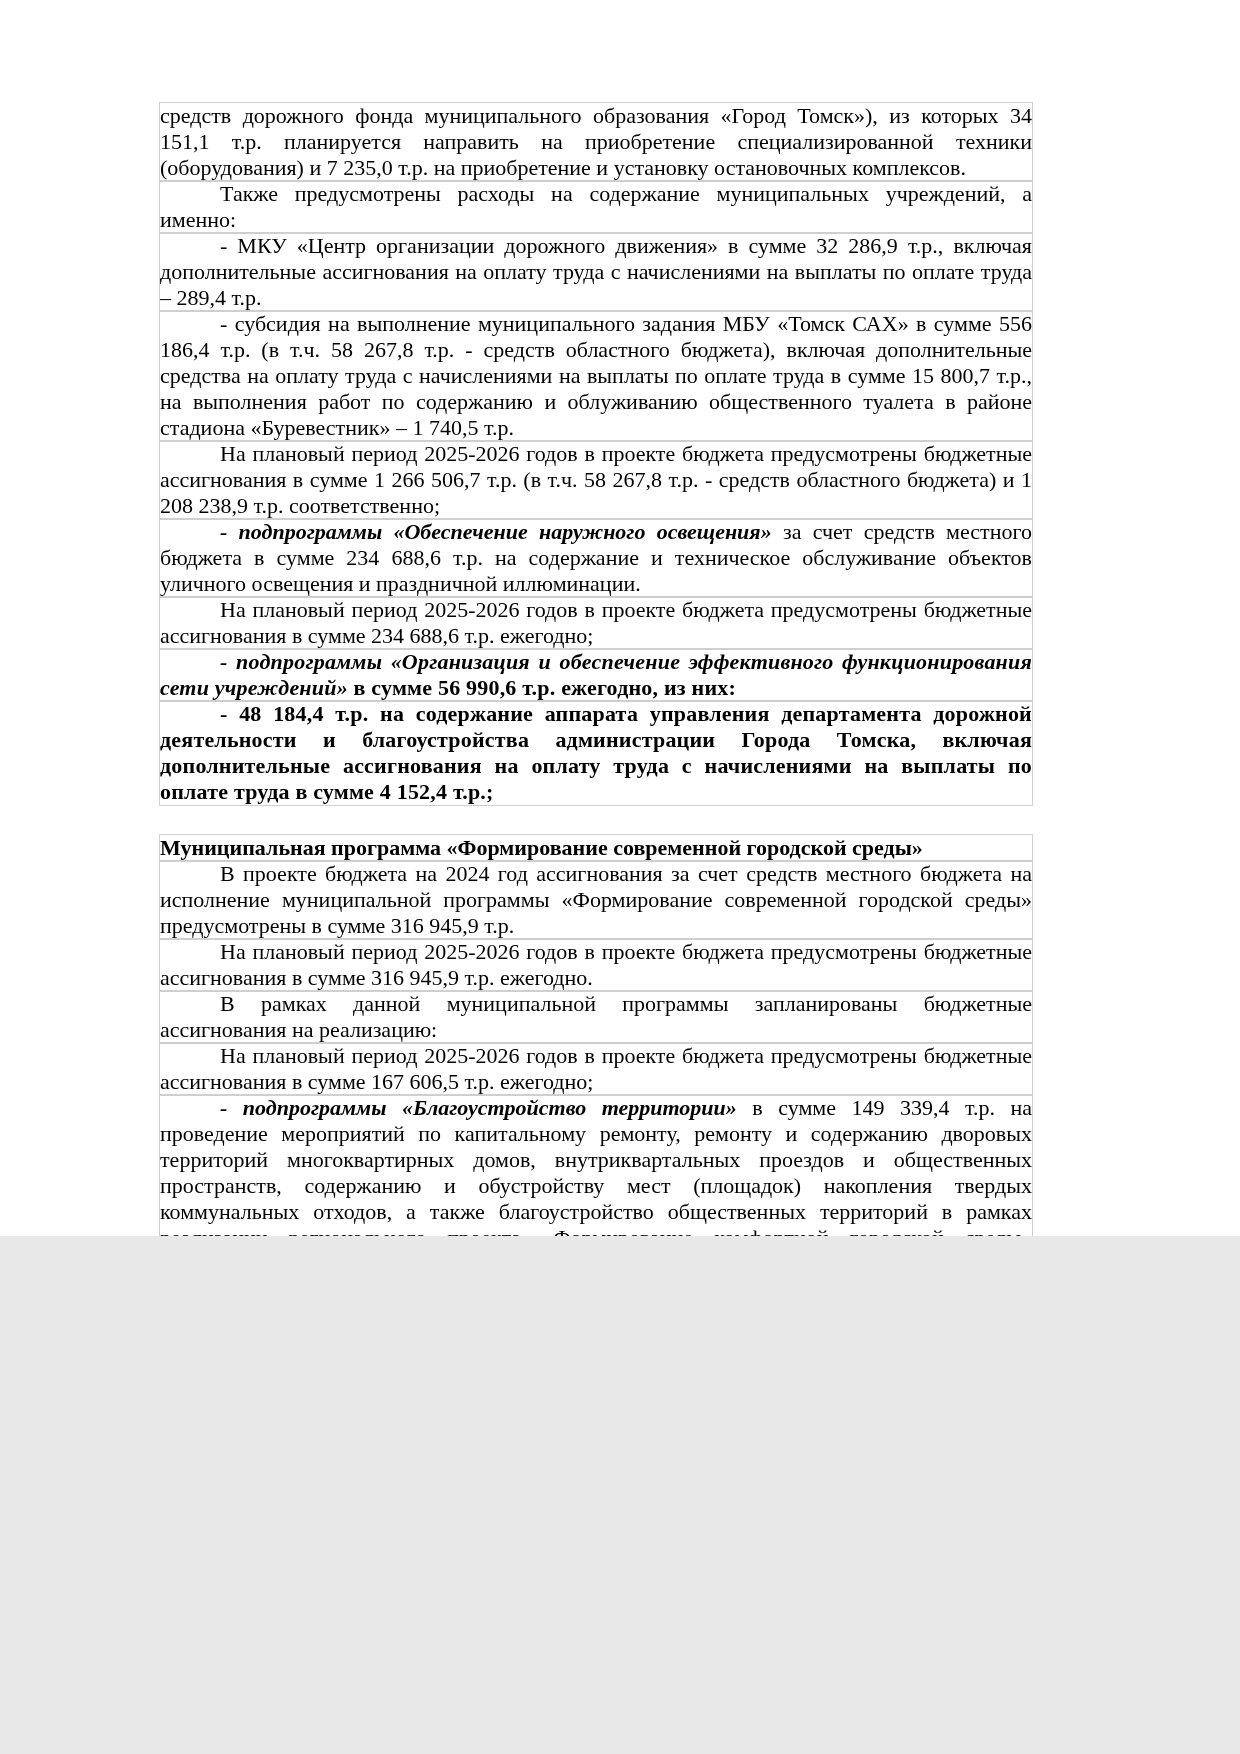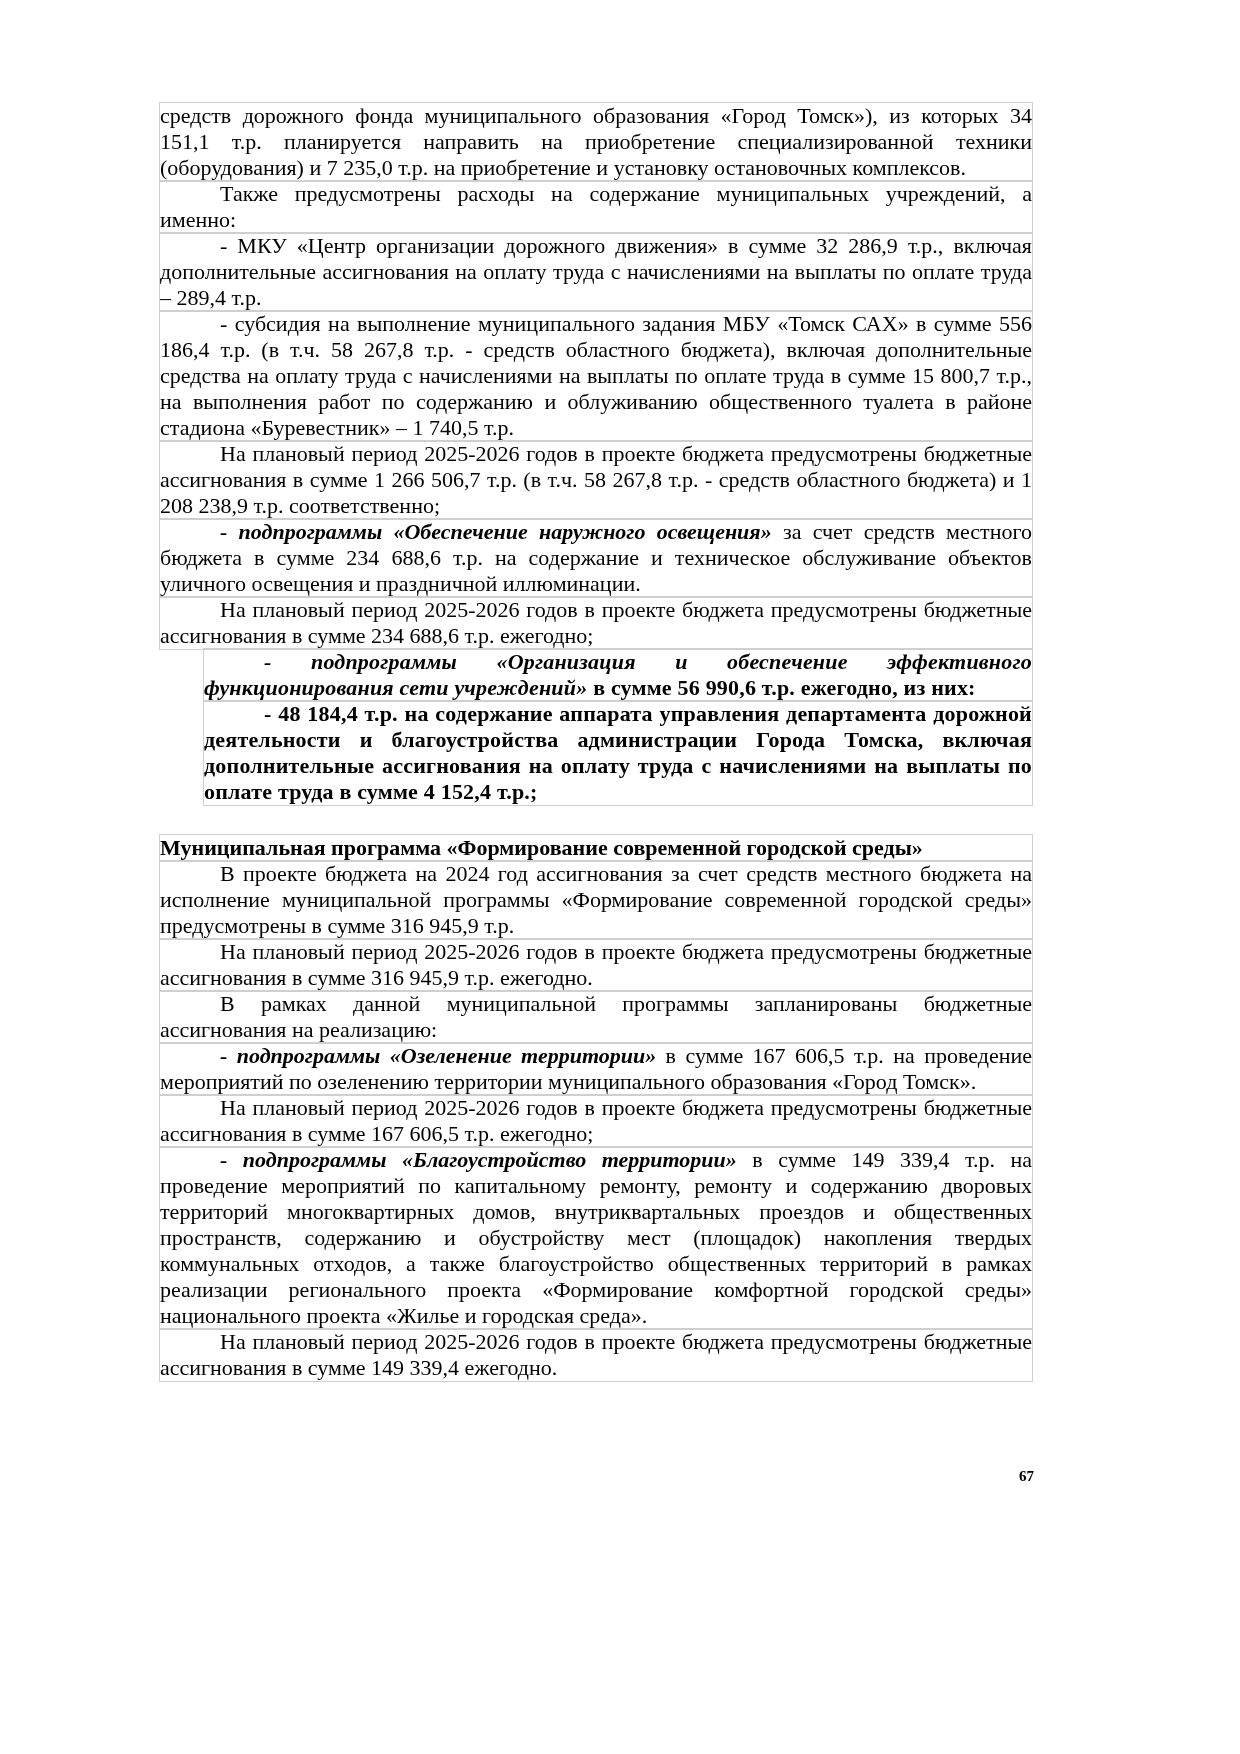--- a/index.html
+++ b/index.html
@@ -1,19 +1,19 @@
 <!DOCTYPE html>
 <html lang="ru"><head>
 <meta charset="utf-8">
 <style>
   html, body { margin: 0; padding: 0; background: #e8e8e8; }
   .page {
     position: relative;
     width: 1240px;
-    height: 1754px;
+    height: 1236px;
     margin: 0 auto;
     background: #ffffff;
     font-family: "Liberation Serif", "DejaVu Serif", serif;
     color: #000000;
     overflow: hidden;
   }
   .content {
     position: absolute;
     left: 160px;
     top: 103px;
@@ -22,21 +22,21 @@
     line-height: 26px;
     text-align: justify;
   }
   .para {
     margin: 0;
     text-indent: 60px;
     outline: 1px solid #cfcfcf;
     outline-offset: 0px;
   }
   .para.first { text-indent: 0; }
-  .para.b { font-weight: 700; letter-spacing: 0.2px; margin-left: 44px; }
+  .para.b { font-weight: 700; letter-spacing: 0.2px; }
   .bi { font-weight: 700; font-style: italic; }
   .heading {
     margin: 30px 0 0 0;
     text-indent: 0;
     text-align: left;
     font-weight: 700;
     outline: 1px solid #cfcfcf;
   }
   .page-number {
     position: absolute;
@@ -72,21 +72,20 @@
 
 
     <p class="heading">Муниципальная программа «Формирование современной городской среды»</p>
 
     <p class="para"><span>В проекте бюджета на 2024 год ассигнования за счет средств местного бюджета на исполнение муниципальной программы «Формирование современной городской среды» предусмотрены в сумме 316 945,9 т.р.</span></p>
 
     <p class="para"><span>На плановый период 2025-2026 годов в проекте бюджета предусмотрены бюджетные ассигнования в сумме 316 945,9 т.р. ежегодно.</span></p>
 
     <p class="para"><span>В рамках данной муниципальной программы запланированы бюджетные ассигнования на реализацию:</span></p>
 
-    <p class="para"><span class="bi">- подпрограммы «Озеленение территории»</span><span> в сумме 167 606,5 т.р.  на проведение мероприятий по озеленению территории муниципального образования «Город Томск».</span></p>
 
     <p class="para"><span>На плановый период 2025-2026 годов в проекте бюджета предусмотрены бюджетные ассигнования в сумме 167 606,5 т.р. ежегодно;</span></p>
 
     <p class="para"><span class="bi">- подпрограммы «Благоустройство территории»</span><span> в сумме 149 339,4 т.р. на проведение мероприятий по капитальному ремонту, ремонту и содержанию дворовых территорий многоквартирных домов, внутриквартальных проездов и общественных пространств, содержанию и обустройству мест (площадок) накопления твердых коммунальных отходов, а также благоустройство общественных территорий в рамках реализации регионального проекта «Формирование комфортной городской среды» национального проекта «Жилье и городская среда».</span></p>
 
     <p class="para"><span>На плановый период 2025-2026 годов в проекте бюджета предусмотрены бюджетные ассигнования в сумме 149 339,4 ежегодно.</span></p>
 
   </div>
 
   <div class="page-number">67</div>

